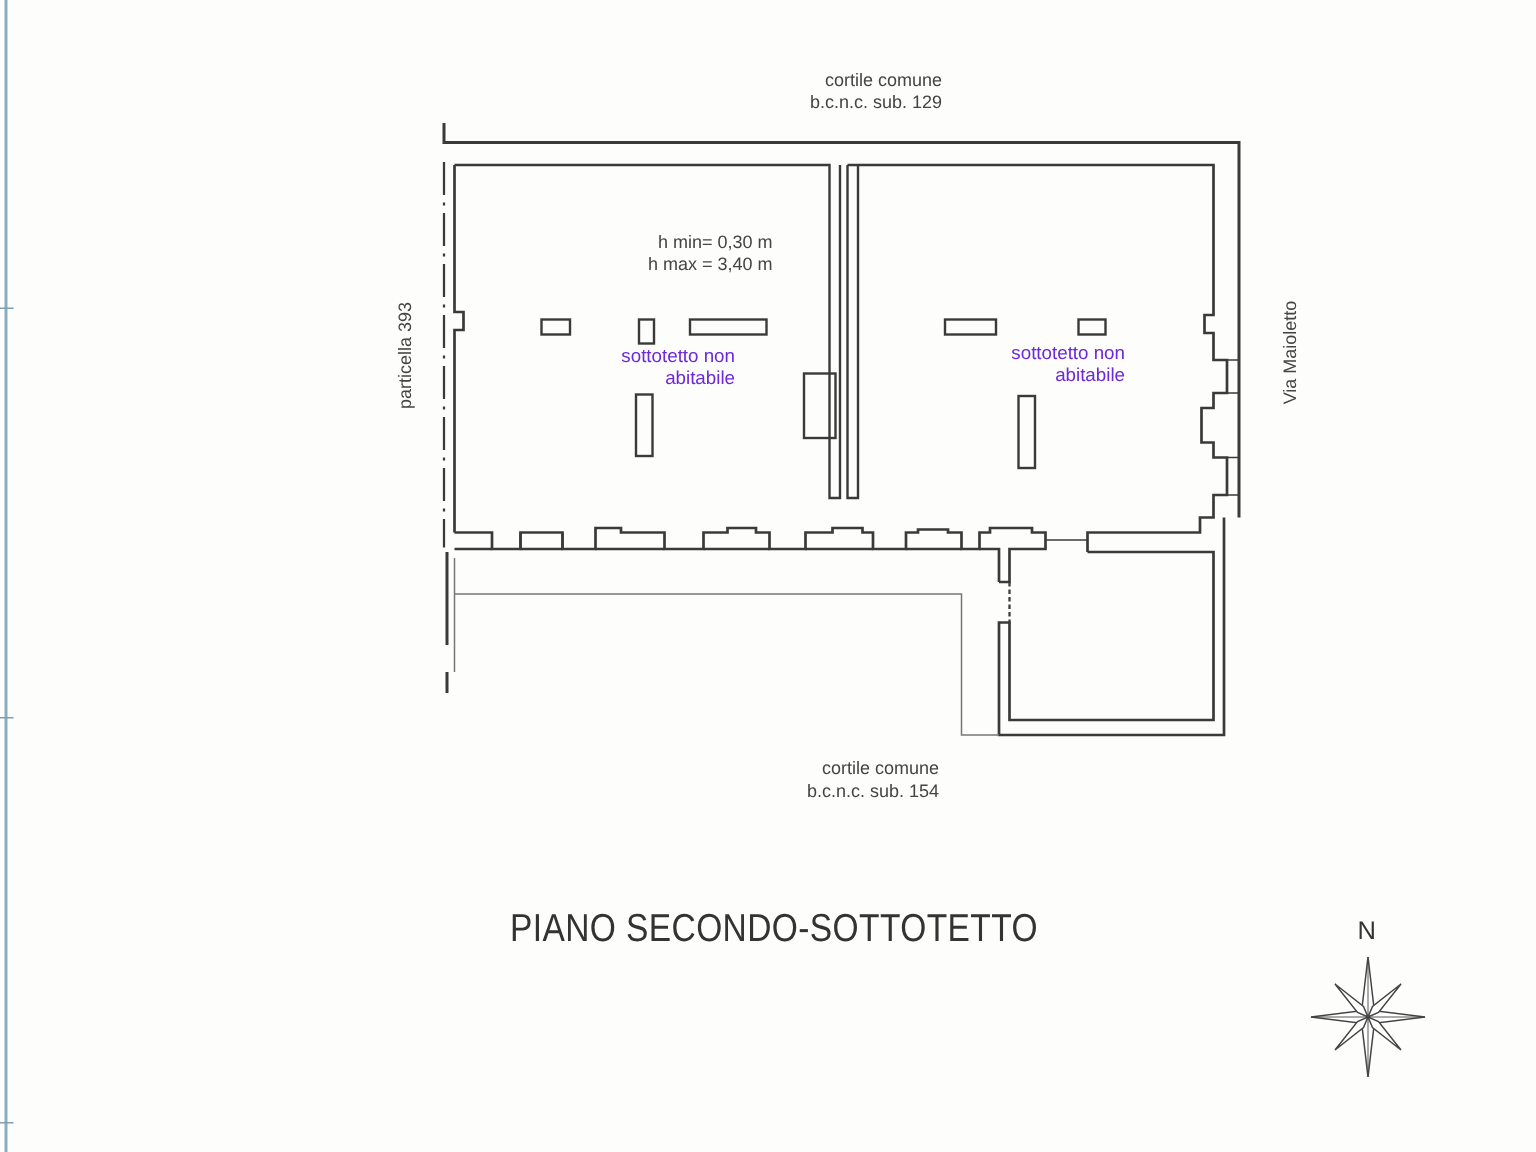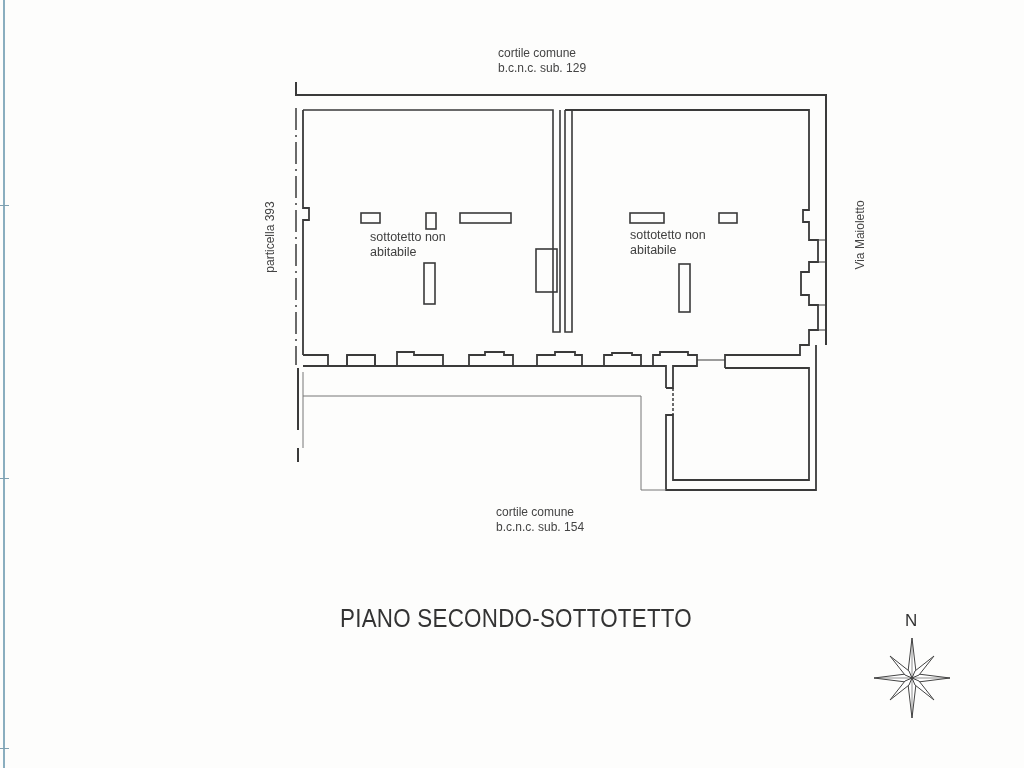--- a/index.html
+++ b/index.html
@@ -1,22 +1,22 @@
 <!DOCTYPE html>
 <html><head>
   <meta charset="utf-8">
   <style>
     html, body { margin: 0; padding: 0; background: #ffffff; }
     body { width: 1024px; height: 768px; position: relative; overflow: hidden; font-family: "Liberation Sans", sans-serif; }
     .sheet { position: absolute; left: 0; top: 0; width: 1024px; height: 768px; background: #fdfdfc; }
     .margin-line { position: absolute; left: 3px; top: 0; width: 2px; height: 768px; background: #8aaebf; }
     .margin-tick { position: absolute; left: 0; width: 9px; height: 1px; background: #7e9fb0; }
     svg.plan { position: absolute; left: 0; top: 0; }
-    .lbl { position: absolute; color: #444; font-size: 12px; line-height: 15px; text-align: left; white-space: nowrap; }
-    .lbl-room { font-size: 12.5px; color: #404040; }
+    .lbl { position: absolute; color: #444; font-size: 12px; line-height: 15px; text-align: right; white-space: nowrap; }
+    .lbl-room { font-size: 12.5px; color: #6d28d9; }
     .vert { position: absolute; color: #444; font-size: 12px; white-space: nowrap; transform-origin: center center; }
     .title { position: absolute; left: 340px; top: 603px; font-size: 26px; letter-spacing: 0.3px; color: #333; white-space: nowrap; transform: scaleX(0.86); transform-origin: left center; }
     .north { position: absolute; left: 905px; top: 611px; font-size: 17px; color: #333; }
   </style>
 </head>
 <body>
 
 <div class="sheet">
   <div class="margin-line"></div>
   <div class="margin-tick" style="top:205px"></div>
@@ -71,20 +71,24 @@
       <line x1="0" y1="-40" x2="0" y2="40" stroke-width="0.6"></line>
       <line x1="-38" y1="0" x2="38" y2="0" stroke-width="0.6"></line>
     </g>
   </svg>
 
   <div class="lbl" style="left:498px;top:46px;width:130px">
     <div>cortile comune</div>
     <div>b.c.n.c. sub. 129</div>
   </div>
 
+  <div class="lbl" style="left:385px;top:154px;width:130px">
+    <div>h min= 0,30 m</div>
+    <div>h max = 3,40 m</div>
+  </div>
 
   <div class="lbl lbl-room" style="left:370px;top:230px;width:120px">
     <div>sottotetto non</div>
     <div>abitabile</div>
   </div>
 
   <div class="lbl lbl-room" style="left:630px;top:228px;width:120px">
     <div>sottotetto non</div>
     <div>abitabile</div>
   </div>

